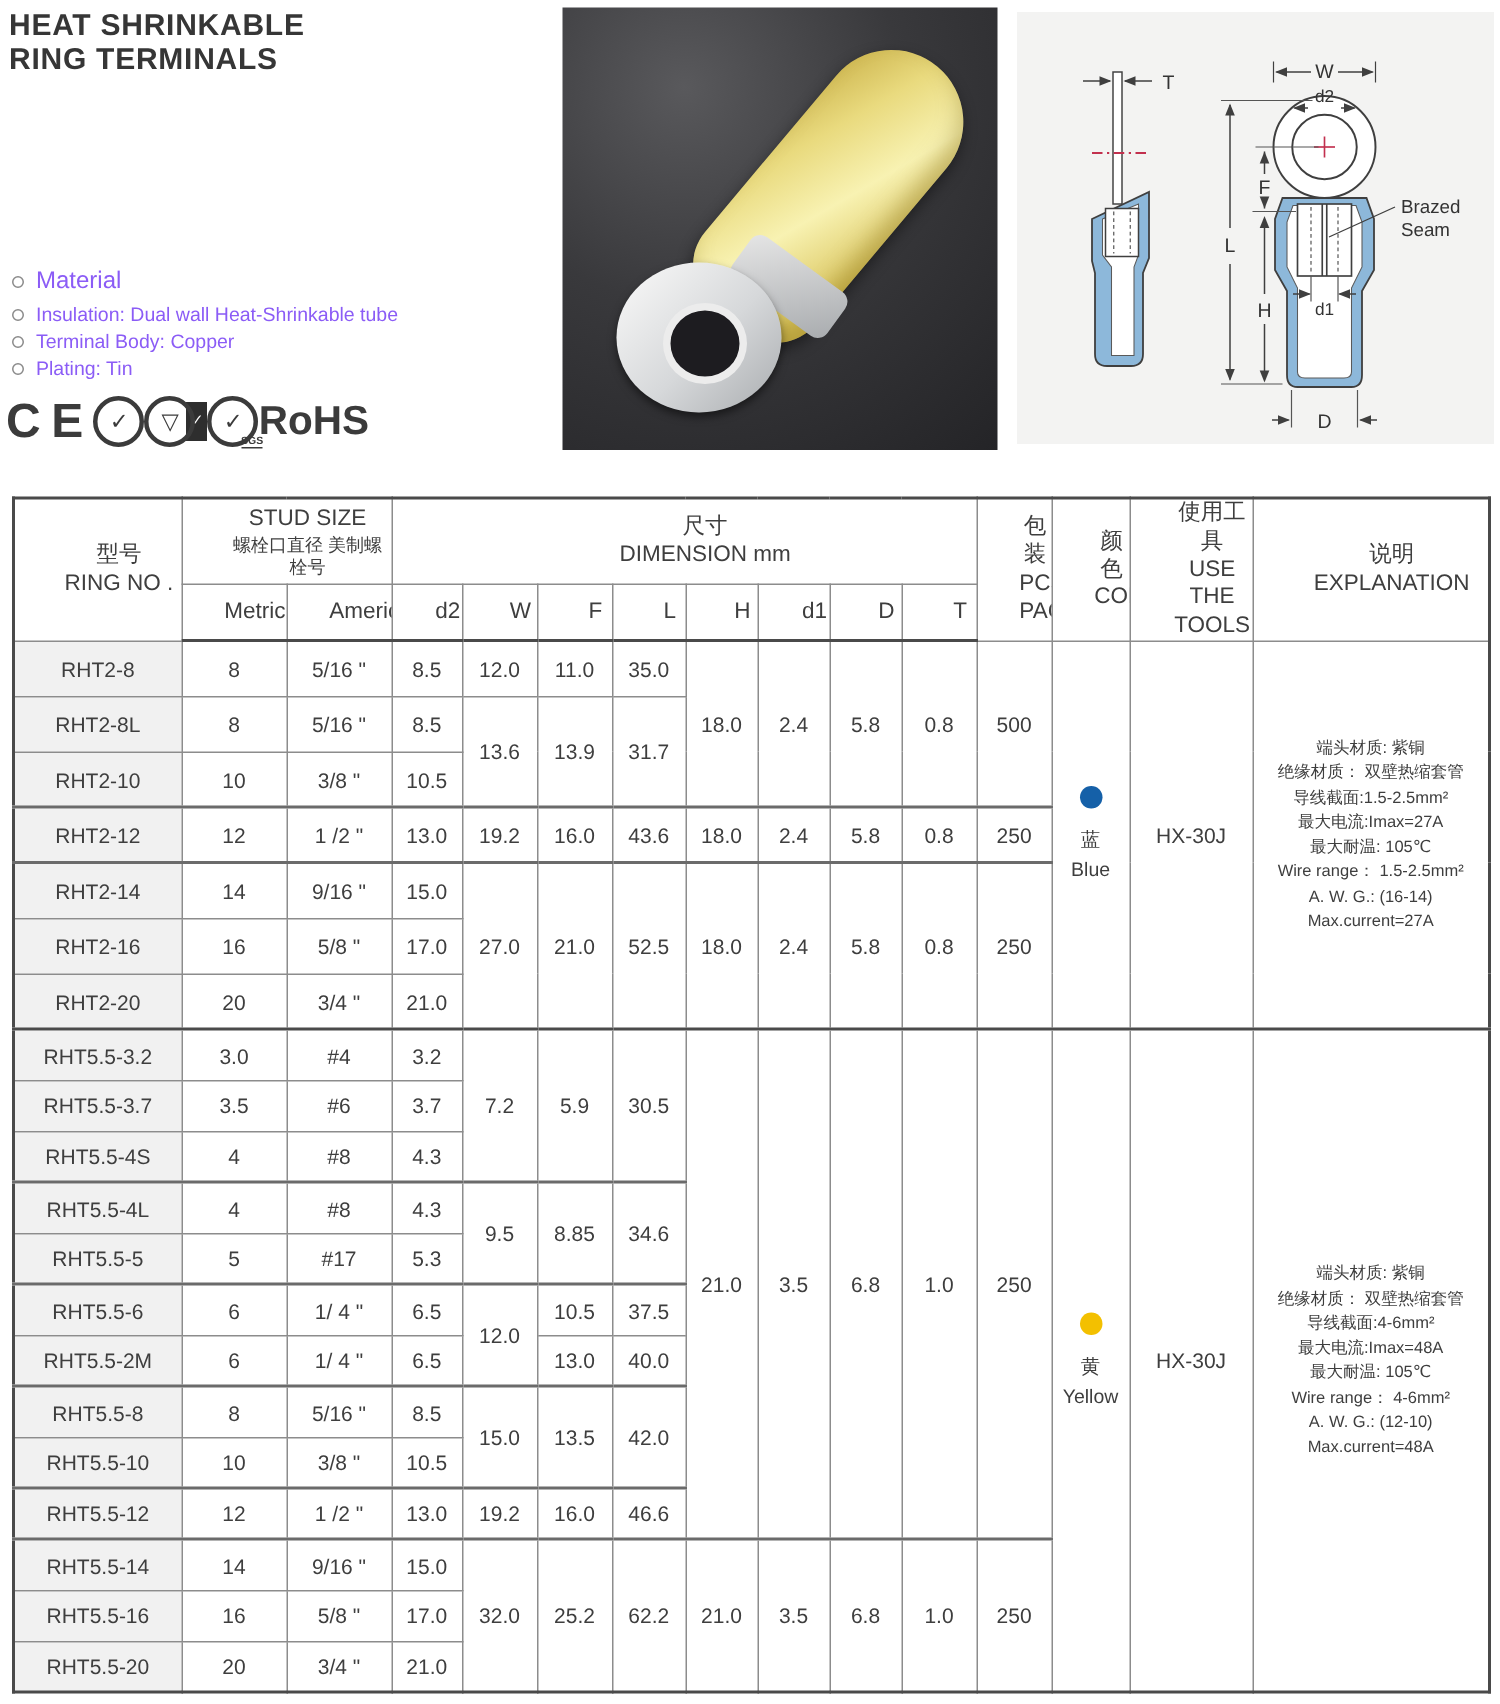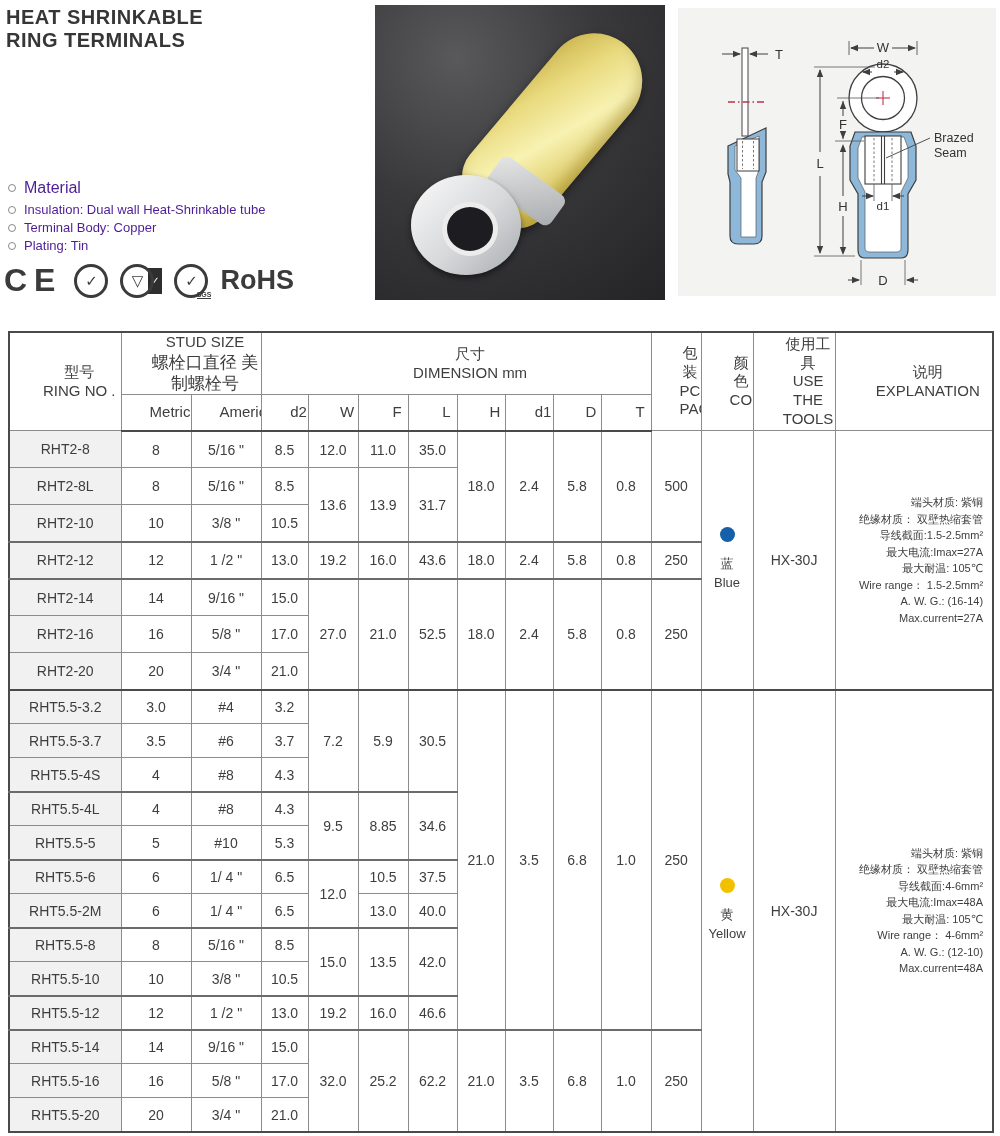--- a/index.html
+++ b/index.html
@@ -1,48 +1,48 @@
 <!DOCTYPE html>
 <html><head>
 <meta charset="utf-8">
 <style>
   html,body{margin:0;padding:0;background:#fff;}
   body{width:1000px;height:1136px;position:relative;font-family:"Liberation Sans","DejaVu Sans",sans-serif;color:#3b3b3b;}
   .top{position:absolute;left:0;top:0;width:876px;height:331px;}
   .page-title{position:absolute;left:6px;top:6px;font-size:20px;font-weight:bold;line-height:1.15;letter-spacing:.5px;color:#363636;white-space:pre-line;}
   .mat{position:absolute;left:8px;top:176px;list-style:none;margin:0;padding:0;}
-  .mat li{display:flex;align-items:center;margin:3px 0;font-size:13px;color:#4c1d95;}
+  .mat li{display:flex;align-items:center;margin:3px 0;font-size:13px;color:#8b5cf6;}
   .mat li.head{font-size:16px;margin-bottom:5px;}
   .bullet{display:inline-block;width:6px;height:6px;border:1.5px solid #8a8a8a;border-radius:50%;margin-right:8px;flex:0 0 auto;}
-  .logos{position:absolute;left:4px;top:262px;display:flex;align-items:center;gap:12px;}
+  .logos{position:absolute;left:4px;top:262px;display:flex;align-items:center;}
   .ce{font-size:32px;font-weight:bold;letter-spacing:7px;color:#3b3b3b;}
   .badge{position:relative;width:28px;height:28px;border:3px solid #3b3b3b;border-radius:50%;display:inline-flex;align-items:center;justify-content:center;font-weight:bold;font-size:15px;color:#3b3b3b;}
   .ukas-box{display:inline-flex;align-items:center;justify-content:center;width:14px;height:26px;background:#2e2e2e;color:#fff;font-size:10px;margin-left:-6px;}
   .sgs-sub{position:absolute;right:-6px;bottom:-4px;font-size:7px;font-weight:bold;letter-spacing:0;border-bottom:1px solid #3b3b3b;}
   .rohs{font-size:27px;font-weight:bold;color:#3b3b3b;text-align:right;}
   
   .photo{position:absolute;left:375px;top:5px;width:290px;height:295px;overflow:hidden;background:radial-gradient(circle at 28% 18%, #59595c 0%, #39393c 45%, #242427 100%);}
   .tube{position:absolute;left:132px;top:14px;width:96px;height:218px;border-radius:48px 48px 34px 34px;transform:rotate(40deg);background:linear-gradient(110deg,#c9b048 0%,#e9da7e 28%,#f8f2b2 55%,#d9c45c 88%);box-shadow:inset -8px -6px 14px rgba(120,95,0,.35), 2px 4px 10px rgba(0,0,0,.45);}
   .tongue{position:absolute;left:112px;top:168px;width:78px;height:36px;border-radius:8px;transform:rotate(36deg);background:linear-gradient(135deg,#e6e6e6,#a8abae);}
   .ring-outer{position:absolute;left:36px;top:170px;width:110px;height:100px;border-radius:50%;background:linear-gradient(135deg,#f4f4f4 10%,#d6d8da 55%,#aeb1b4 95%);box-shadow:0 3px 6px rgba(0,0,0,.5);}
   .ring-hole{position:absolute;left:31px;top:27px;width:46px;height:44px;border-radius:50%;background:#1d1c20;border:5px solid #ececec;}
   
   .diagram{position:absolute;left:678px;top:8px;width:318px;height:288px;background:#f3f3f2;}
   
   table.spec{border-collapse:collapse;table-layout:fixed;width:984px;margin-left:8px;margin-top:331px;border:2px solid #4a4a4a;}
   .spec th,.spec td{border:1px solid #8c8c8c;text-align:center;vertical-align:middle;padding:0;font-weight:normal;color:#3e3e3e;overflow:hidden;}
   .spec thead th{font-size:15px;white-space:pre-line;line-height:1.25;padding-left:28px;}
   .spec thead tr.hr1{height:56px;}
   .spec thead tr.hr2{height:36px;}
   .spec thead tr.hr2 th{border-bottom:2px solid #4a4a4a;margin-top:12px;}
-  .spec .sub{font-size:17px;}
+  .spec .sub{font-size:12px;}
   .spec td{font-size:14px;}
   tr.s1{height:37px;} tr.s2{height:34px;}
   td.item{background:#f1f1f1;}
-  td.expl{font-size:11px;text-align:right;line-height:1.5;padding:6px 9px;white-space:pre-line;}
+  td.expl{font-size:11px;text-align:center;line-height:1.5;padding:6px 9px;white-space:pre-line;}
   td.colorcell{font-size:13px;line-height:1.5;}
   .dot{display:inline-block;width:15px;height:15px;border-radius:50%;margin-bottom:6px;}
   tr.group-start td{border-top:2px solid #6b6b6b;}
   tr.section-start td{border-top:2px solid #4a4a4a;}
   svg text{fill:#333;}
 </style>
 </head>
 <body>
 
 <div class="top">
@@ -345,21 +345,21 @@
         <td>4</td>
         <td>#8</td>
         <td>4.3</td>
         <td rowspan="2">9.5</td>
         <td rowspan="2">8.85</td>
         <td rowspan="2">34.6</td>
       </tr>
       <tr class="s2">
         <td class="item">RHT5.5-5</td>
         <td>5</td>
-        <td>#10</td>
+        <td>#17</td>
         <td>5.3</td>
       </tr>
       <tr class="s2 group-start">
         <td class="item">RHT5.5-6</td>
         <td>6</td>
         <td>1/ 4 "</td>
         <td>6.5</td>
         <td rowspan="2">12.0</td>
         <td>10.5</td>
         <td>37.5</td>

